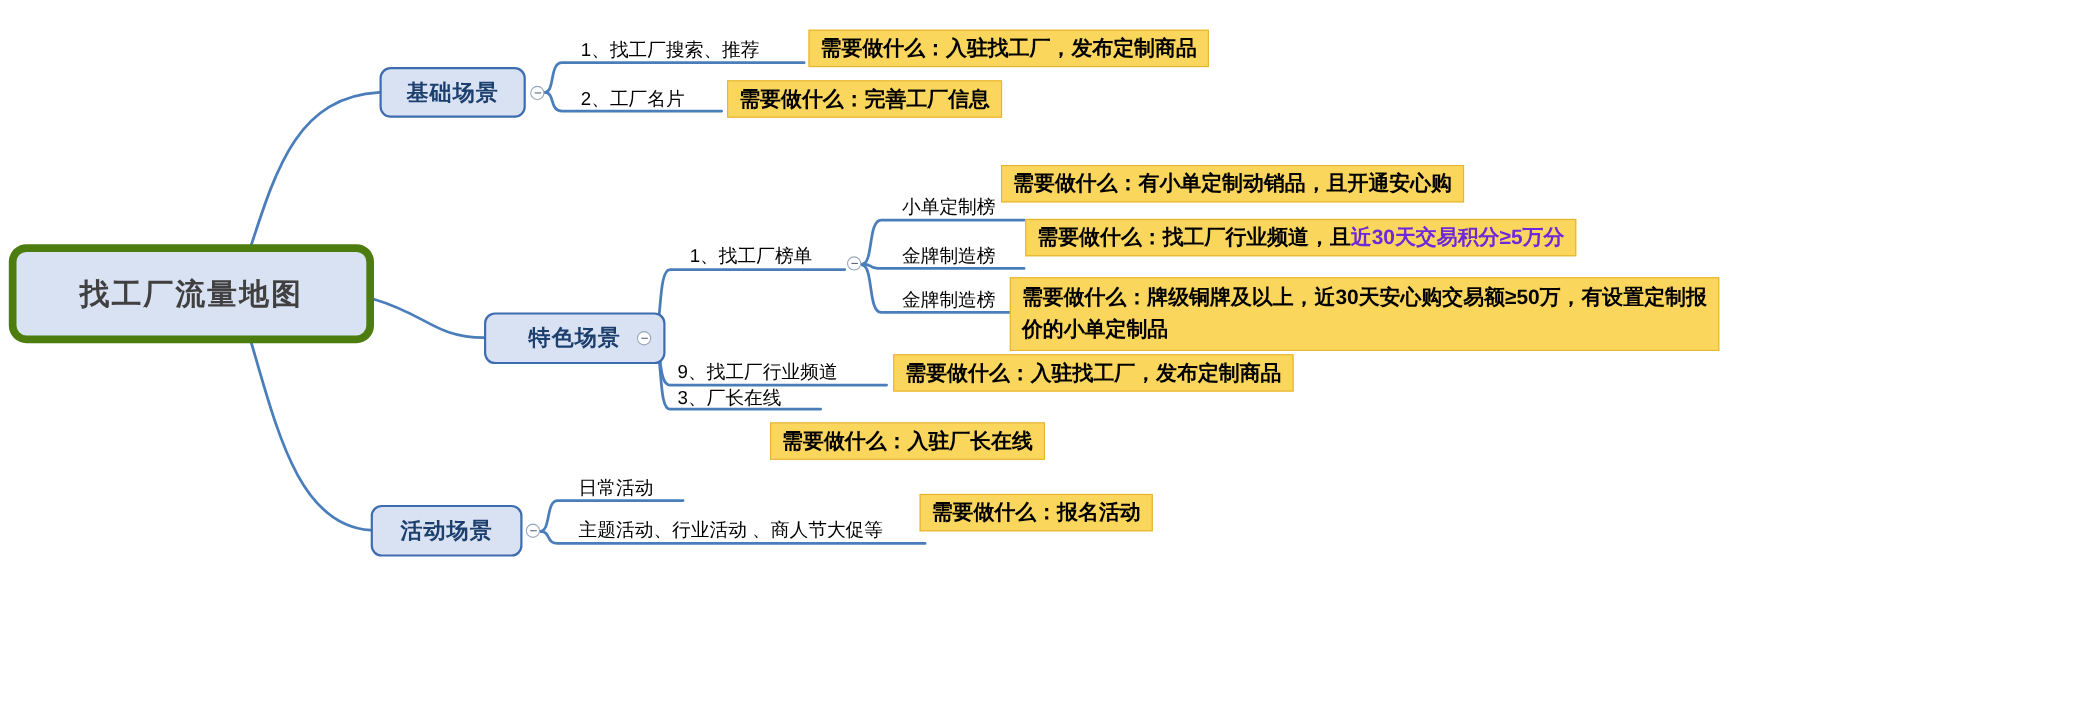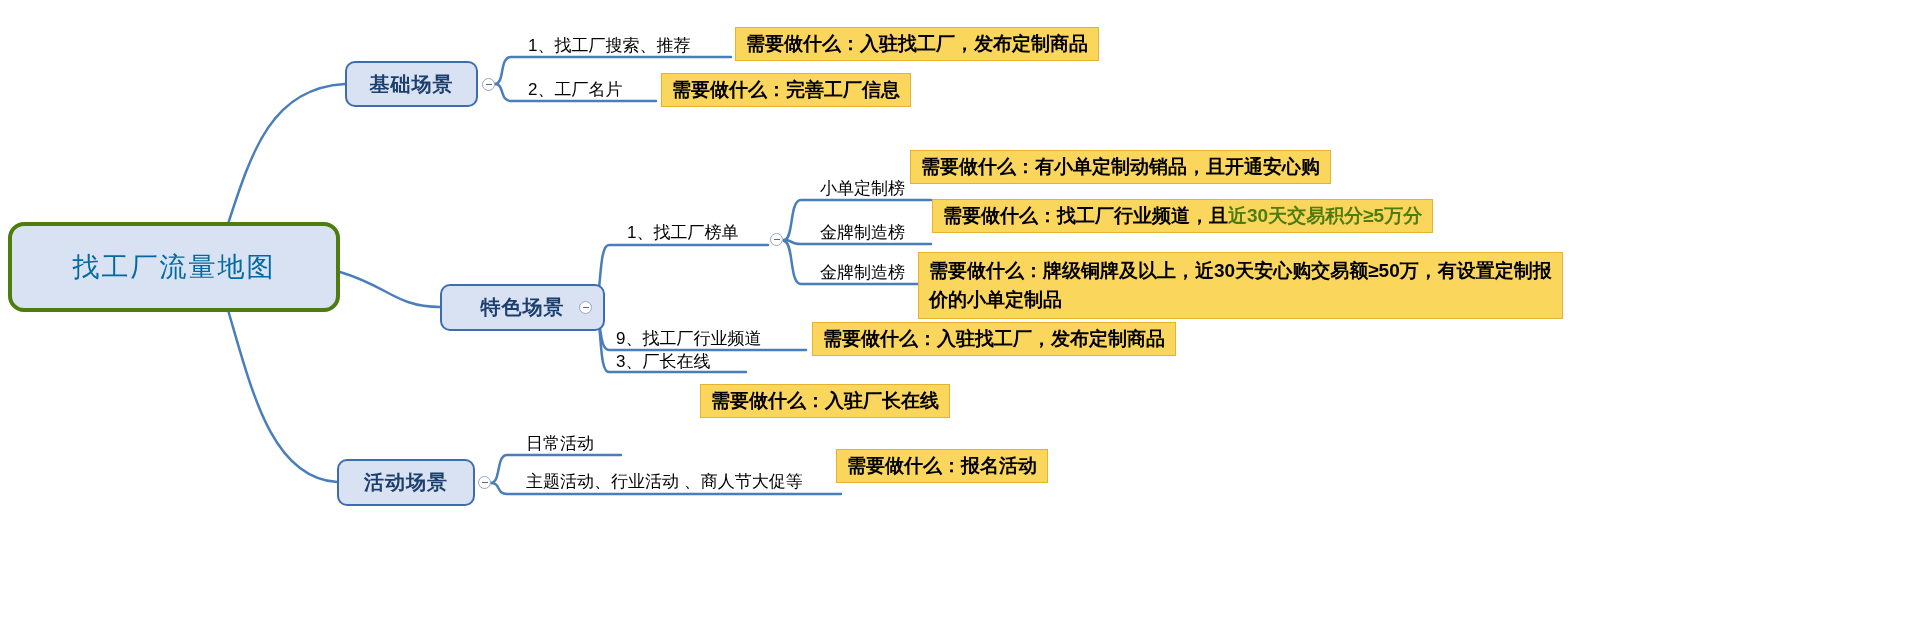--- a/index.html
+++ b/index.html
@@ -3,40 +3,40 @@
 <meta charset="utf-8">
 <style>
   html,body{margin:0;padding:0;background:#ffffff;}
   body{font-family:"Liberation Sans","DejaVu Sans",sans-serif;}
   #canvas{position:relative;width:1906px;height:638px;background:#ffffff;overflow:hidden;}
   #connector-layer{position:absolute;left:0;top:0;width:1906px;height:638px;}
   #connector-layer path{fill:none;stroke:#4a7ebb;stroke-width:2.5;stroke-linecap:round;}
 
   .root-node{
     position:absolute;display:flex;align-items:center;justify-content:center;
-    background:#d9e2f3;border:4px solid #4d7c0f;border-radius:16px;
-    color:#0369a1;font-weight:normal;font-size:27px;letter-spacing:2px;
+    background:#d9e2f3;border:7px solid #4d7c0f;border-radius:16px;
+    color:#404040;font-weight:bold;font-size:27px;letter-spacing:2px;
     box-sizing:border-box;
   }
   .branch-node{
     position:absolute;display:flex;align-items:center;justify-content:center;
     background:#d9e2f3;border:2.5px solid #3e6cb0;border-radius:10px;
     color:#1d3f6e;font-weight:600;font-size:20px;letter-spacing:1px;
     box-sizing:border-box;
   }
   .topic{
     position:absolute;color:#000;font-size:17px;white-space:nowrap;
   }
   .note{
     position:absolute;background:#fbd65d;border:1px solid #e6b32e;
     color:#000;font-weight:bold;font-size:19px;padding:3px 10px;
     white-space:nowrap;box-sizing:border-box;
   }
   .note.wrap{white-space:normal;max-width:645px;line-height:1.55;}
-  .note .red{color:#4d7c0f;text-align:center;}
+  .note .red{color:#6d28d9;text-align:center;}
   .collapse{
     position:absolute;width:13px;height:13px;border-radius:50%;
     background:#ffffff;border:1.5px solid #98a6bc;box-sizing:border-box;
     display:flex;align-items:center;justify-content:center;cursor:pointer;
   }
   .collapse .minus{width:6px;height:0;border-top:1.6px solid #5a6a80;display:block;}
 </style>
 </head>
 <body>
 

